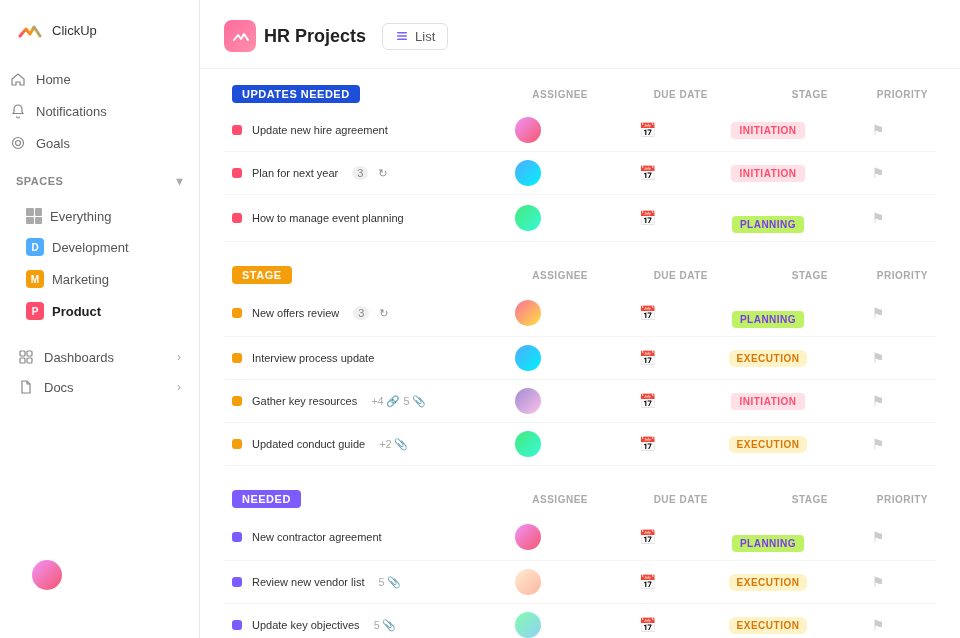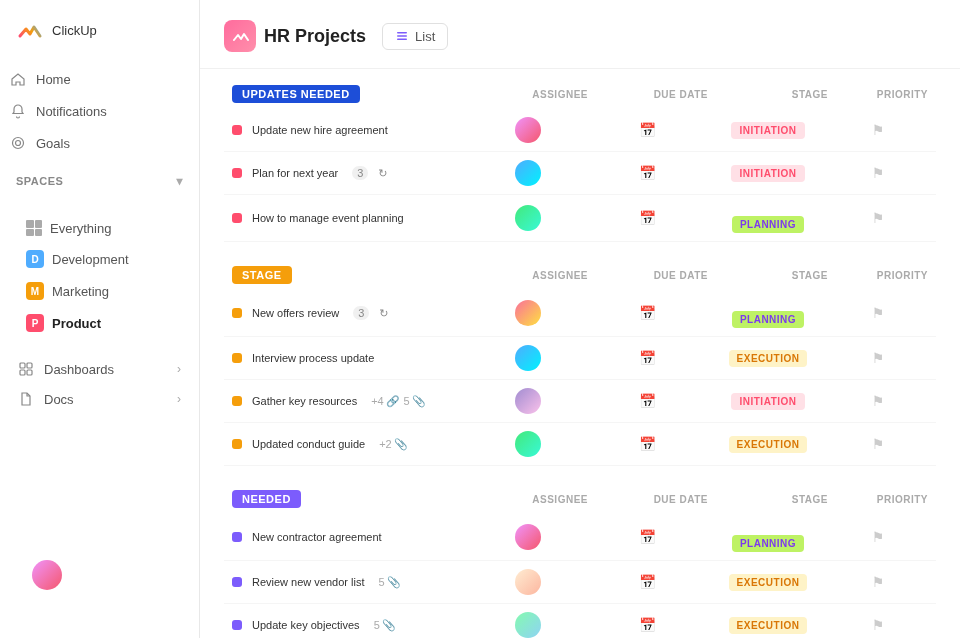--- a/index.html
+++ b/index.html
@@ -6,21 +6,21 @@
     body { font-family: -apple-system, BlinkMacSystemFont, 'Segoe UI', sans-serif; background: #fff; display: flex; height: 638px; overflow: hidden; font-size: 13px; color: #333; }
 
     
     .sidebar { width: 200px; min-width: 200px; background: #fff; border-right: 1px solid #e8e8e8; display: flex; flex-direction: column; padding: 16px 0; height: 100%; }
     .sidebar-logo { display: flex; align-items: center; gap: 8px; padding: 0 16px 20px 16px; }
     .logo-icon { width: 28px; height: 28px; }
     .sidebar-nav { display: flex; flex-direction: column; gap: 2px; padding: 0 0; }
     .nav-item { display: flex; align-items: center; gap: 10px; padding: 7px 10px; border-radius: 6px; cursor: pointer; color: #555; font-size: 13px; }
     .nav-icon { width: 16px; height: 16px; flex-shrink: 0; }
     .sidebar-section { padding: 16px 16px 8px 16px; }
-    .sidebar-section-header { display: flex; align-items: center; justify-content: space-between; font-size: 11px; font-weight: 600; color: #888; text-transform: uppercase; letter-spacing: 0.5px; margin-bottom: 18px; cursor: pointer; }
+    .sidebar-section-header { display: flex; align-items: center; justify-content: space-between; font-size: 11px; font-weight: 600; color: #888; text-transform: uppercase; letter-spacing: 0.5px; margin-bottom: 6px; cursor: pointer; }
     .spaces-list { display: flex; flex-direction: column; gap: 2px; padding: 0 16px; }
     .space-item { display: flex; align-items: center; gap: 8px; padding: 6px 10px; border-radius: 6px; cursor: pointer; color: #555; font-size: 13px; }
     .space-item.active { font-weight: 700; color: #222; }
     .space-badge { width: 18px; height: 18px; border-radius: 4px; display: flex; align-items: center; justify-content: center; font-size: 10px; font-weight: 700; color: #fff; flex-shrink: 0; }
     .space-grid { display: grid; grid-template-columns: 1fr 1fr; width: 16px; height: 16px; gap: 1px; flex-shrink: 0; }
     .space-grid-dot { background: #aaa; border-radius: 1px; }
     .sidebar-bottom-nav { padding: 0 8px; margin-top: 8px; }
     .bottom-nav-item { display: flex; align-items: center; justify-content: space-between; padding: 7px 10px; border-radius: 6px; cursor: pointer; color: #555; font-size: 13px; }
     .bottom-nav-left { display: flex; align-items: center; gap: 10px; }
     .sidebar-avatar { width: 28px; height: 28px; border-radius: 50%; background: #ddd; margin: auto 16px 16px 16px; margin-top: auto; overflow: hidden; display: flex; align-items: center; justify-content: center; }
@@ -49,21 +49,21 @@
     .dot-purple { background: #7c5cfc; }
     .task-name { font-size: 11px; color: #333; }
     .task-badge { background: #f0f0f0; color: #888; font-size: 11px; padding: 1px 5px; border-radius: 10px; margin-left: 4px; }
     .refresh-icon { font-size: 11px; color: #888; }
     .avatar-cell { display: flex; justify-content: center; }
     .avatar-sm { width: 26px; height: 26px; border-radius: 50%; overflow: hidden; flex-shrink: 0; }
     .cal-icon { color: #ccc; font-size: 14px; display: flex; justify-content: center; }
     .stage-badge { display: inline-flex; align-items: center; justify-content: center; padding: 3px 8px; border-radius: 4px; font-size: 10px; font-weight: 700; letter-spacing: 0.5px; }
     .stage-initiation { background: #ffe0e6; color: #ff4d6d; }
     .stage-planning { background: #bef264; color: #7c3aed; margin-top: 13px; }
-    .stage-execution { background: #fef3c7; color: #d97706; }
+    .stage-execution { background: #fef3c7; color: #d97706; border-radius: 6px; }
     .priority-icon { color: #ccc; font-size: 14px; display: flex; justify-content: center; }
     .attach-meta { font-size: 11px; color: #aaa; margin-left: 4px; }
 
     
     .av1 { background: linear-gradient(135deg, #f093fb, #f5576c); }
     .av2 { background: linear-gradient(135deg, #4facfe, #00f2fe); }
     .av3 { background: linear-gradient(135deg, #43e97b, #38f9d7); }
     .av4 { background: linear-gradient(135deg, #fa709a, #fee140); }
     .av5 { background: linear-gradient(135deg, #a18cd1, #fbc2eb); }
     .av6 { background: linear-gradient(135deg, #ffecd2, #fcb69f); }

